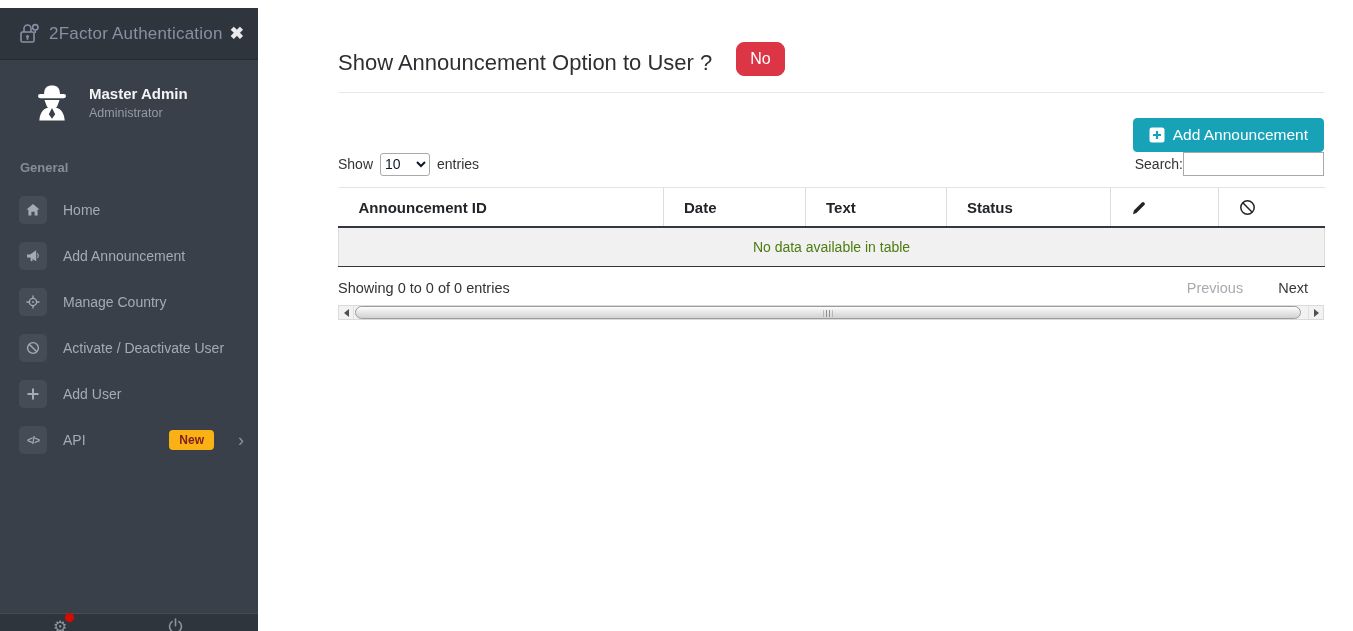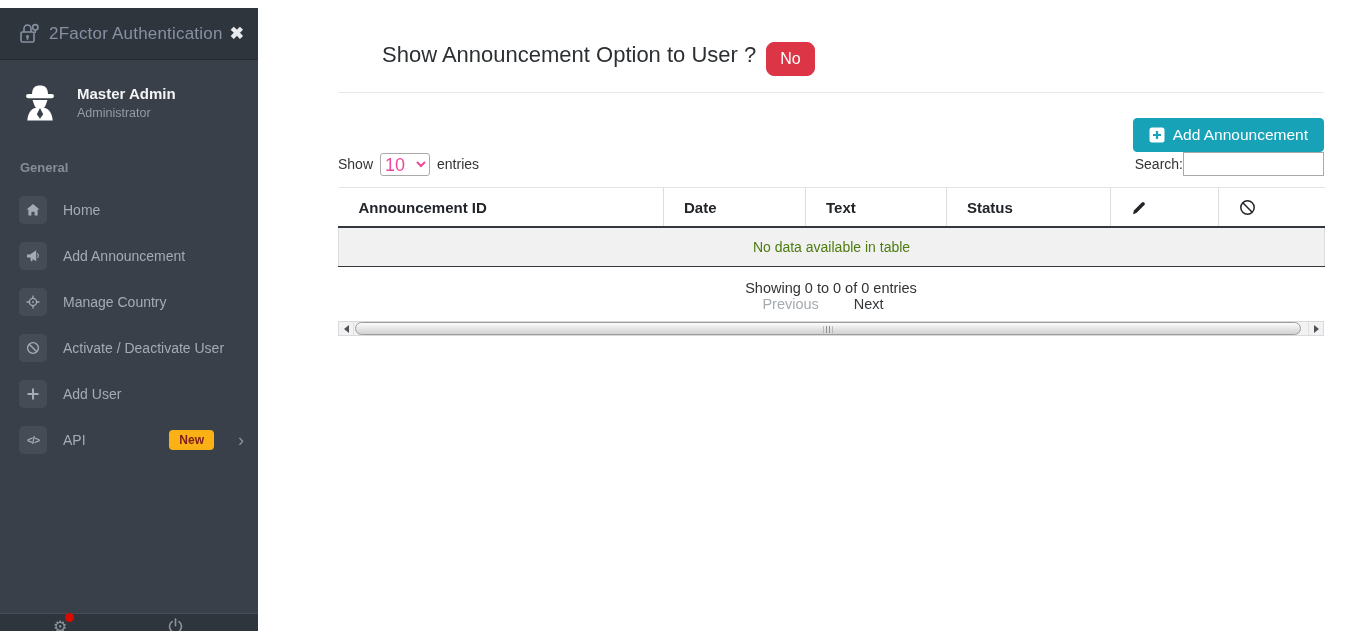--- a/index.html
+++ b/index.html
@@ -6,21 +6,21 @@
   html,body { width:1353px; height:631px; overflow:hidden; }
   body { font-family:"Liberation Sans", sans-serif; background:#fff; position:relative; }
 
   
   .sidebar { position:absolute; left:0; top:8px; width:258px; height:631px; background:#3a4049; }
   .sb-header { height:52px; background:#2f353d; border-bottom:1px solid #272c33;
                display:flex; align-items:center; padding:0 14px 0 18px; gap:7px; }
   .brand-title { color:#8791a3; font-size:17px; letter-spacing:.2px; flex:1; white-space:nowrap; }
   .sb-close { color:#e8eaee; font-size:17px; font-weight:bold; cursor:pointer; line-height:1; }
 
-  .user-panel { display:flex; align-items:center; gap:15px; padding:21px 18px 23px 18px; }
+  .user-panel { display:flex; align-items:center; gap:15px; padding:21px 18px 23px 18px;margin-left:12px; }
   .user-name { color:#f2f4f6; font-weight:bold; font-size:15px; margin-bottom:4px; }
   .user-role { color:#949ba4; font-size:12.5px; }
 
   .section-label { color:#858d96; font-weight:bold; font-size:13px; margin:14px 20px 12px 20px; }
 
   .nav-item { display:flex; align-items:center; gap:16px; height:46px; padding:0 14px 0 19px;
               color:#a4abb3; font-size:14px; cursor:pointer; }
   .icon-box { width:28px; height:28px; flex:0 0 28px; background:#454c56; border-radius:5px;
               display:flex; align-items:center; justify-content:center; color:#a4abb3; }
   .nav-label { flex:1; white-space:nowrap; }
@@ -34,50 +34,50 @@
   .gear-wrap { position:relative; margin-left:53px; cursor:pointer; }
   .gear-glyph { color:#8d949c; font-size:16px; line-height:1; }
   .red-dot { position:absolute; top:-5px; right:-7px; width:9px; height:9px; border-radius:50%;
              background:#d60b00; }
   .power-wrap { margin-left:100px; cursor:pointer; display:flex; }
 
   
   .main { position:absolute; left:258px; top:0; width:1095px; height:631px; background:#fff; }
   .container { margin-left:80px; width:986px; padding-top:42px; }
 
-  .heading-row { display:flex; align-items:flex-start; gap:10px;margin-left:44px; }
+  .heading-row { display:flex; align-items:flex-end; gap:24px; }
   .page-title { font-size:22px; font-weight:400; color:#2d3033; }
   .btn-no { background:#dc3545; border:1px solid #dc3545; color:#fff; font-size:16px;
             padding:7px 13px; border-radius:8px; cursor:pointer; font-family:inherit; }
   hr.divider { border:none; border-top:1px solid #e8e8e8; margin-top:16px; }
 
   .add-row { display:flex; justify-content:flex-end; margin-top:25px; }
   .btn-add { background:#17a2b8; border:1px solid #17a2b8; color:#fff; font-size:15.5px;
              padding:7px 15px; border-radius:4px; cursor:pointer; display:flex; align-items:center;
              gap:8px; font-family:inherit; }
 
   .controls-row { display:flex; justify-content:space-between; align-items:center; }
   .length-ctl { font-size:14px; color:#333; display:flex; align-items:center; gap:7px; }
-  .length-select { font-family:inherit; font-size:18px; color:#ec4899; width:50px; height:23px;
+  .length-select { font-family:inherit; font-size:14px; color:#0f172a; width:50px; height:23px;
                    border:1px solid #aaa; border-radius:3px; background:#fff; }
   .search-ctl { font-size:14px; color:#333; display:flex; align-items:center; }
   .search-input { width:141px; height:24px; border:1px solid #a9a9a9; background:#fff;
                   font-family:inherit; font-size:14px; padding:0 5px; }
 
   table.data-table { width:100%; border-collapse:collapse; margin-top:11px; table-layout:fixed; }
   .data-table th { text-align:left; font-size:15px; font-weight:bold; color:#212529;
                    padding:11px 18px 10px 20px; border-top:1px solid #e3e3e3;
                    border-bottom:2px solid #32383e; border-right:1px solid #ddd; }
   .data-table th:last-child { border-right:none; }
   .empty-cell { background:#f1f1f1; text-align:center; font-size:14px; color:#4d7c0f;
                 padding:11px 0; border-left:1px solid #ddd; border-right:1px solid #ddd;
                 border-bottom:1px solid #32383e; }
 
   .info-row { display:flex; justify-content:space-between; align-items:center; margin-top:13px;
-              font-size:14.5px; color:#333;flex-direction:column; }
+              font-size:14.5px; color:#333; }
   .pager { display:flex; gap:35px; padding-right:16px; }
   .page-prev { color:#a6abb0; cursor:default; }
   .page-next { color:#34383c; cursor:pointer; }
 
   
   .hscroll { position:relative; margin-top:9px; height:15px; background:#f2f2f2;
              border:1px solid #dadada; }
   .hs-btn { position:absolute; top:0; width:15px; height:13px; background:#f2f2f2;
             display:flex; align-items:center; justify-content:center; cursor:pointer; }
   .hs-left { left:0; border-right:1px solid #e0e0e0; }

